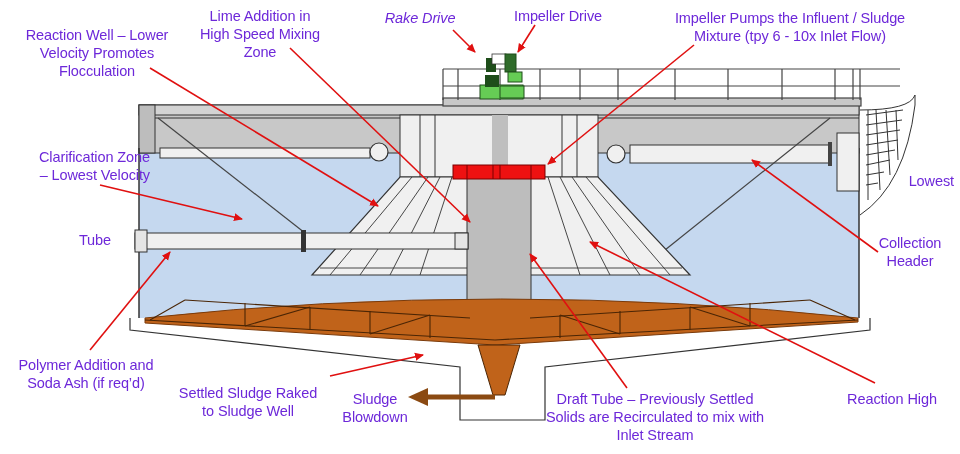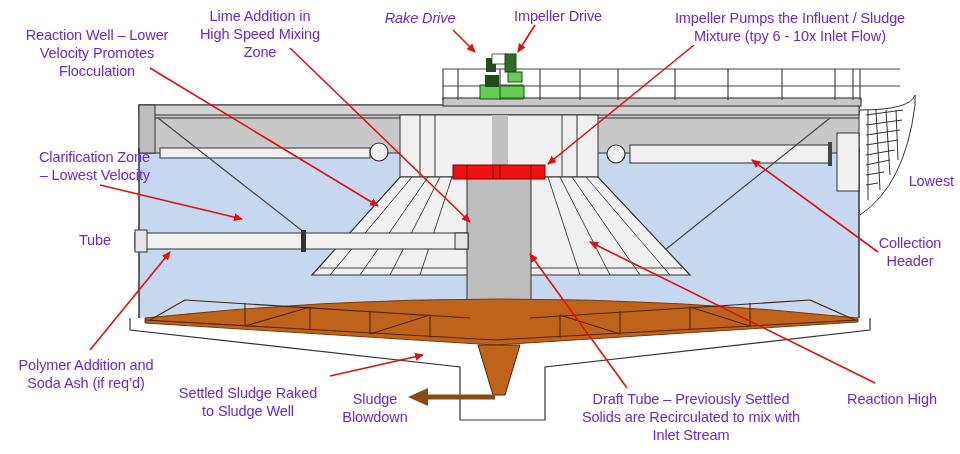--- a/index.html
+++ b/index.html
@@ -196,16 +196,16 @@
 <div class="lbl left" style="left:71px;top:231px;width:40px;">Tube</div>
 <div class="lbl left" style="left:904px;top:172px;width:50px;">Lowest</div>
 <div class="lbl" style="left:870px;top:234px;width:80px;text-align:center;">Collection
 Header</div>
 <div class="lbl" style="left:6px;top:356px;width:160px;">Polymer Addition and
 Soda Ash (if req’d)</div>
 <div class="lbl" style="left:168px;top:384px;width:160px;">Settled Sludge Raked
 to Sludge Well</div>
 <div class="lbl" style="left:340px;top:390px;width:70px;">Sludge
 Blowdown</div>
-<div class="lbl" style="left:545px;top:390px;width:220px;margin-left:36px;">Draft Tube – Previously Settled
+<div class="lbl" style="left:545px;top:390px;width:220px;">Draft Tube – Previously Settled
 Solids are Recirculated to mix with
 Inlet Stream</div>
 <div class="lbl" style="left:837px;top:390px;width:110px;">Reaction High</div>
 
 </body></html>

